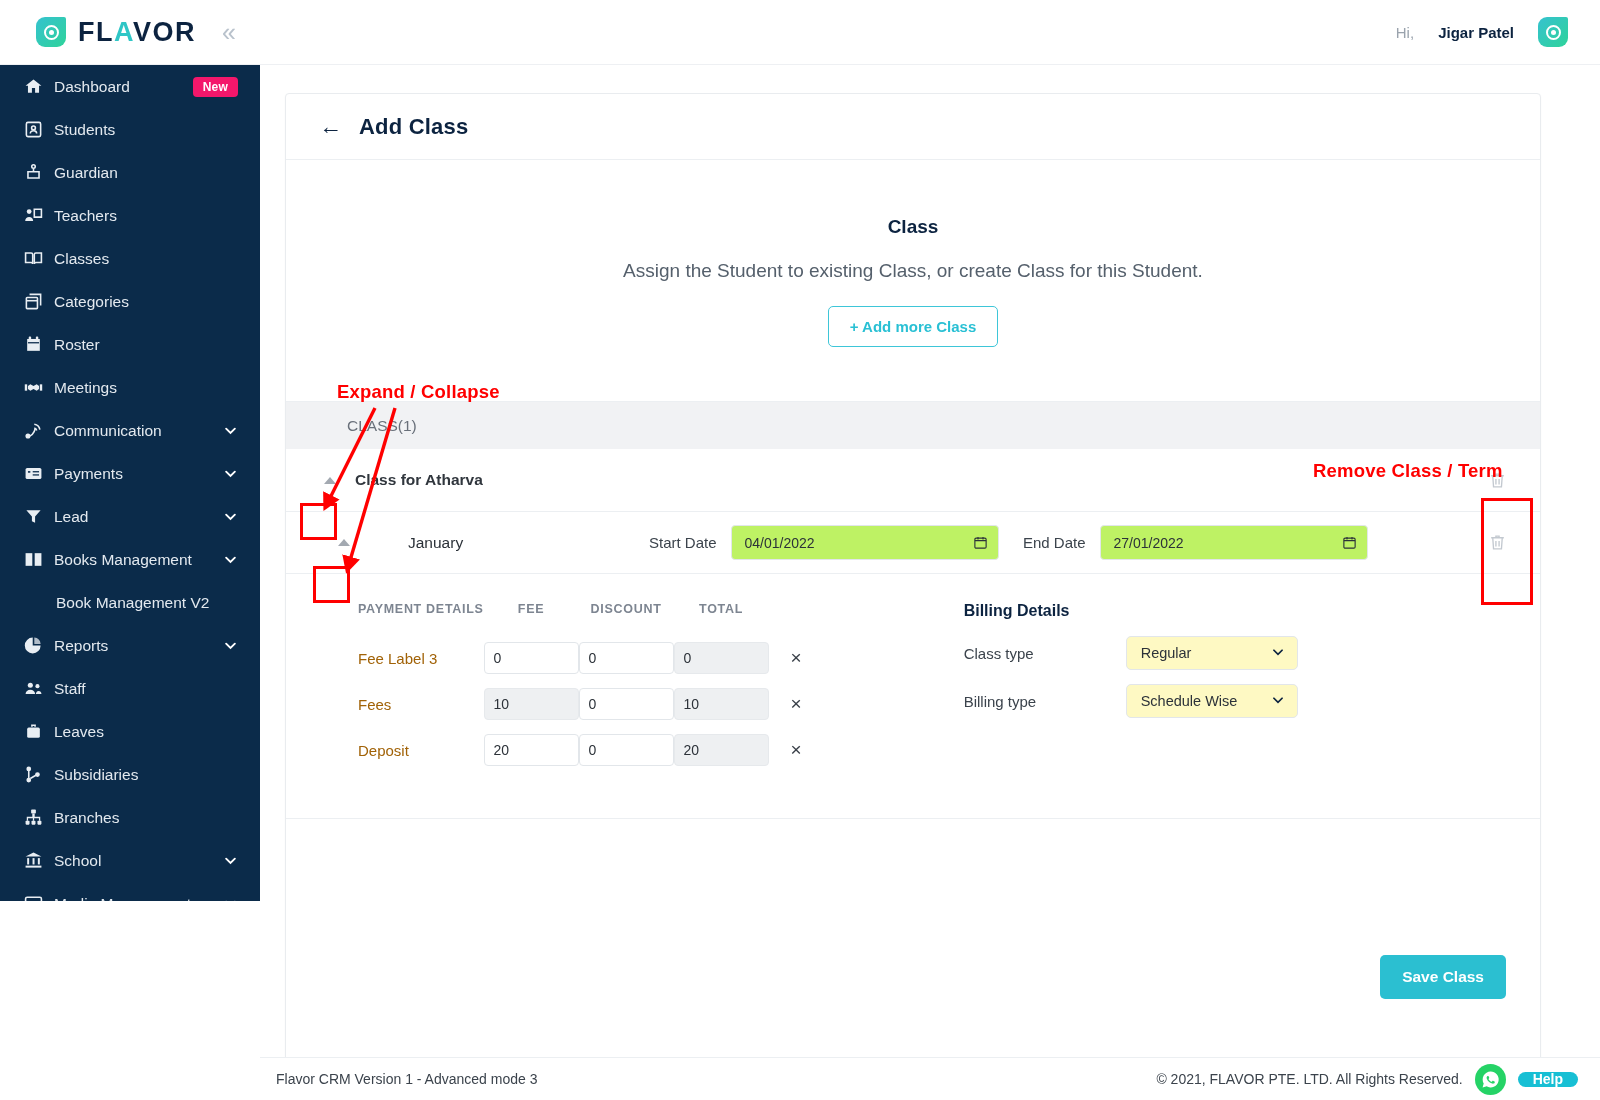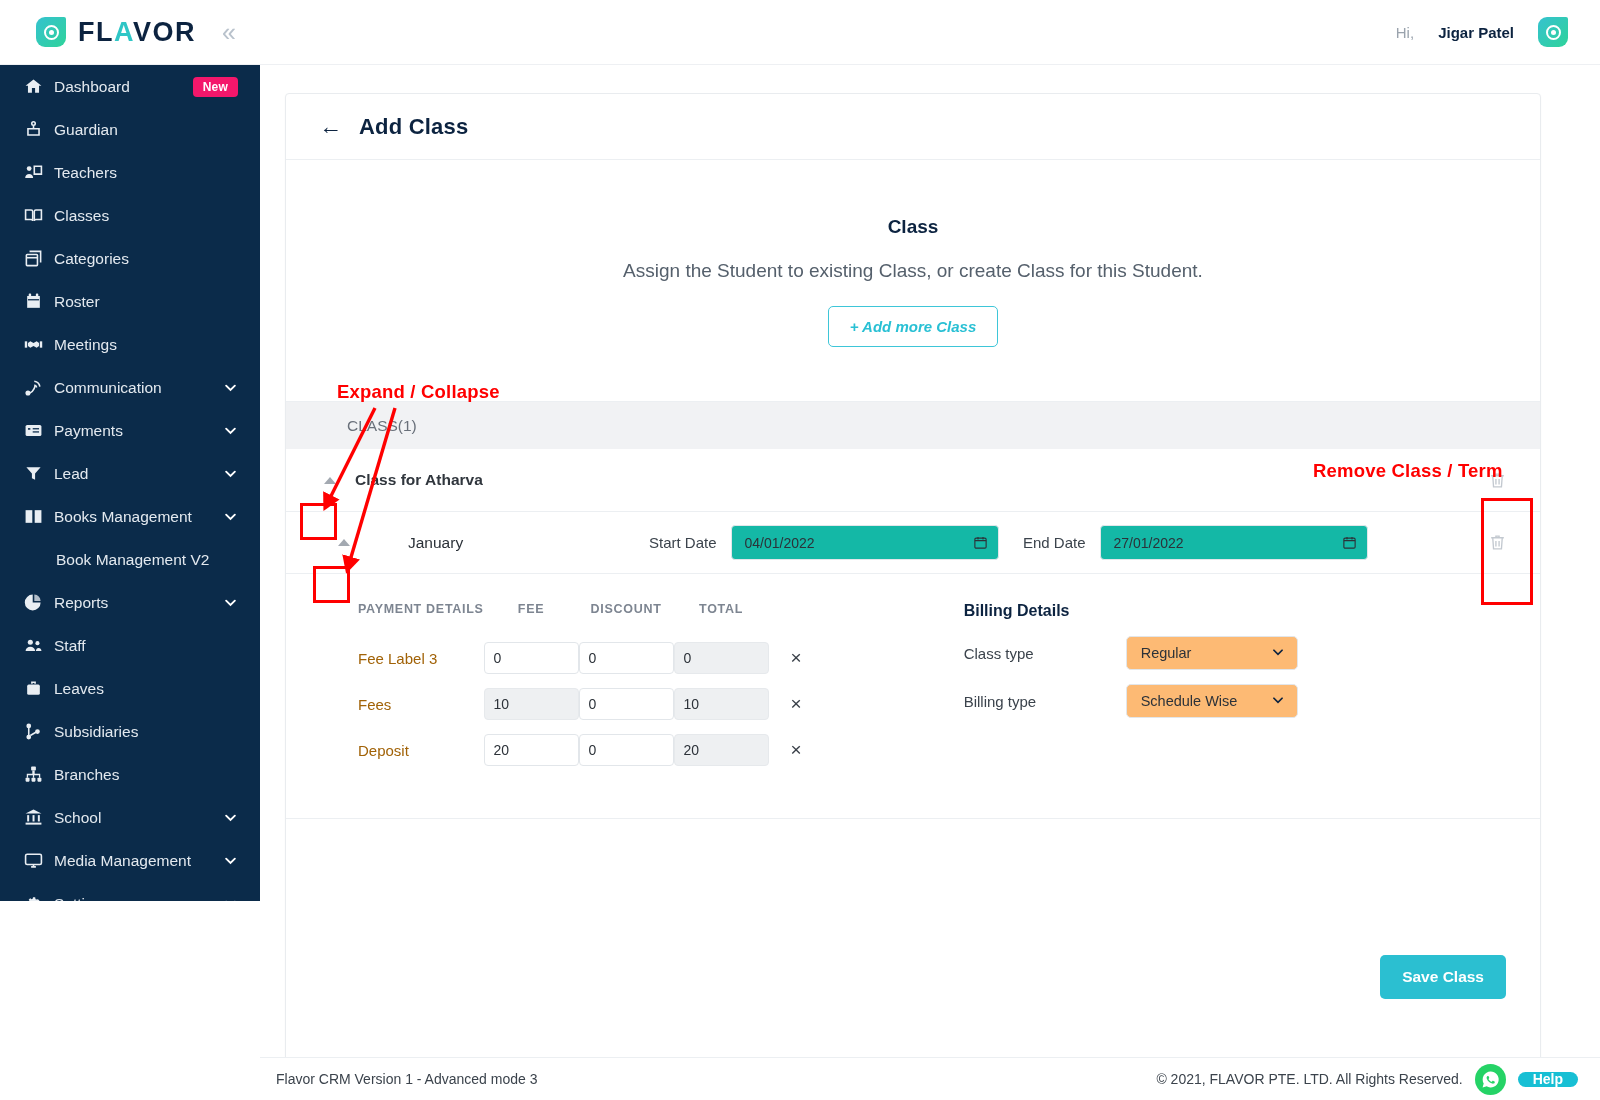--- a/index.html
+++ b/index.html
@@ -77,21 +77,21 @@
   .back-arrow { font-size: 23px; color: #0c2340; line-height: 1; cursor: pointer; }
   .card-title { font-size: 22px; font-weight: 700; color: #0c2340; letter-spacing: .2px; }
 
   .intro { padding: 56px 0 0 0; text-align: center; }
   .intro h3 { font-size: 19px; color: #0c2340; font-weight: 700; }
   .intro p { margin-top: 22px; font-size: 19px; color: #55606c; }
   .add-more-wrap { margin-top: 24px; display: flex; justify-content: center; }
   .add-more-btn {
     border: 1px solid #3ec6d8; color: #29c0d4; background: #fff;
     font-size: 15px; font-weight: 700; border-radius: 5px;
-    padding: 11px 21px; cursor: pointer; font-family: inherit; font-style: italic;
+    padding: 11px 21px; cursor: pointer; font-family: inherit;
   }
 
   .sec-divider { margin-top: 54px; border-top: 1px solid #eceff2; }
   .class-count-bar {
     height: 47px; background: #f1f2f4; display: flex; align-items: center;
     padding-left: 61px; color: #69707a; font-size: 15.5px;
   }
 
   .row-line { border-bottom: 1px solid #eceff2; }
   .class-row { height: 63px; display: flex; align-items: center; padding: 0 0 0 31px; position: relative; }
@@ -104,21 +104,21 @@
   .caret-up {
     width: 0; height: 0; border-left: 6px solid transparent; border-right: 6px solid transparent;
     border-bottom: 7px solid #a3a9b1;
   }
   .row-title { font-size: 15.5px; font-weight: 700; color: #30363d; margin-left: 12px; white-space: nowrap; }
   .term-title { font-size: 15.5px; color: #2c3239; margin-left: 14px; white-space: nowrap; }
 
   .date-grp { display: flex; align-items: center; gap: 14px; }
   .date-lbl { font-size: 15px; color: #3b434c; }
   .date-field {
-    width: 268px; height: 35px; border: 1px solid #e2e6ea; border-radius: 4px; background: #14b8a6;
+    width: 268px; height: 35px; border: 1px solid #e2e6ea; border-radius: 4px; background: #bef264;
     display: flex; align-items: center; padding: 0 10px 0 13px; justify-content: space-between;
   }
   .date-field .val { font-size: 14px; color: #2c3239; }
   .date-field .cal { color: #2c3239; display: flex; }
 
   .trash-btn { color: #c3c9d0; cursor: pointer; display: flex; }
 
   
   .panel { display: flex; padding: 28px 0 38px 0; }
   .pay-col { padding-left: 72px; }
@@ -136,21 +136,21 @@
   }
   .inp.dis { background: #eef0f2; border-color: #e6e9ec; }
   .cellpad { padding-right: 4px; }
   .x-btn { font-size: 19px; color: #3a4049; cursor: pointer; padding-left: 22px; line-height: 1; }
 
   .billing-col { padding-left: 162px; }
   .billing-col h4 { font-size: 16px; color: #0c2340; font-weight: 700; margin-bottom: 16px; }
   .bill-row { display: flex; align-items: center; margin-top: 14px; }
   .bill-lbl { width: 162px; font-size: 15px; color: #3b434c; }
   .sel {
-    width: 172px; height: 34px; border: 1px solid #e2e6ea; border-radius: 5px; background: #fdba74;
+    width: 172px; height: 34px; border: 1px solid #e2e6ea; border-radius: 5px; background: #fef9c3;
     display: flex; align-items: center; justify-content: space-between; padding: 0 12px 0 14px;
     font-size: 14.5px; color: #2c3239; cursor: pointer; text-align: right;
   }
   .sel .cv { color: #0c2340; font-weight: 700; font-size: 13px; }
 
   .save-area { position: absolute; left: 0; right: 0; bottom: 68px; padding-right: 34px; display: flex; justify-content: flex-end; }
   .save-btn {
     background: #2bbfd1; color: #fff; border: none; border-radius: 5px;
     font-size: 15.5px; font-weight: 700; padding: 13px 22px; cursor: pointer; font-family: inherit;
   }
@@ -210,20 +210,30 @@
     <div class="nav-item">
       <span class="ico">
           <svg width="19" height="19" viewBox="0 0 24 24" fill="currentColor">
             <path d="M12 3 2 11h3v9h5v-6h4v6h5v-9h3z"></path>
           </svg>
         </span>
       <span class="lbl">Dashboard</span>
       <span class="badge-new">New</span>
     </div>
 
+    <div class="nav-item">
+      <span class="ico">
+          <svg width="19" height="19" viewBox="0 0 24 24" fill="none" stroke="currentColor" stroke-width="2">
+            <rect x="3" y="3" width="18" height="18" rx="2"></rect>
+            <circle cx="12" cy="10" r="2.4"></circle>
+            <path d="M8 17c0-2.2 1.8-3.4 4-3.4s4 1.2 4 3.4"></path>
+          </svg>
+        </span>
+      <span class="lbl">Students</span>
+    </div>
 
     <div class="nav-item">
       <span class="ico">
           <svg width="19" height="19" viewBox="0 0 24 24" fill="none" stroke="currentColor" stroke-width="2">
             <circle cx="12" cy="4.5" r="2.2"></circle>
             <path d="M12 6.8v4"></path>
             <path d="M5 11h14v8H5z"></path>
           </svg>
         </span>
       <span class="lbl">Guardian</span>

